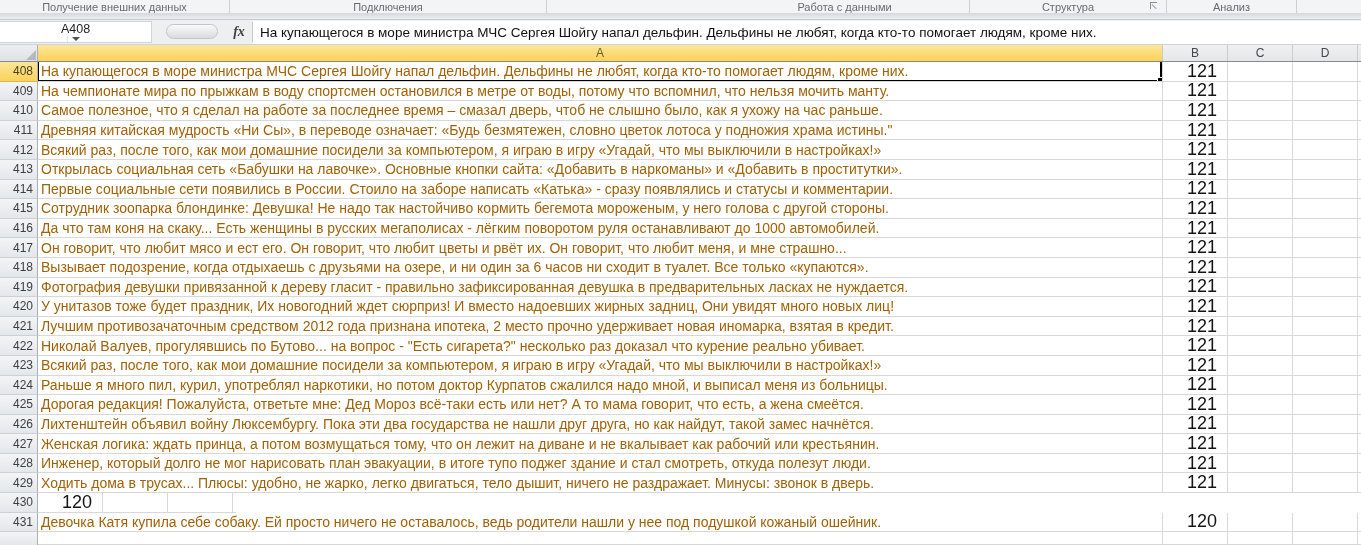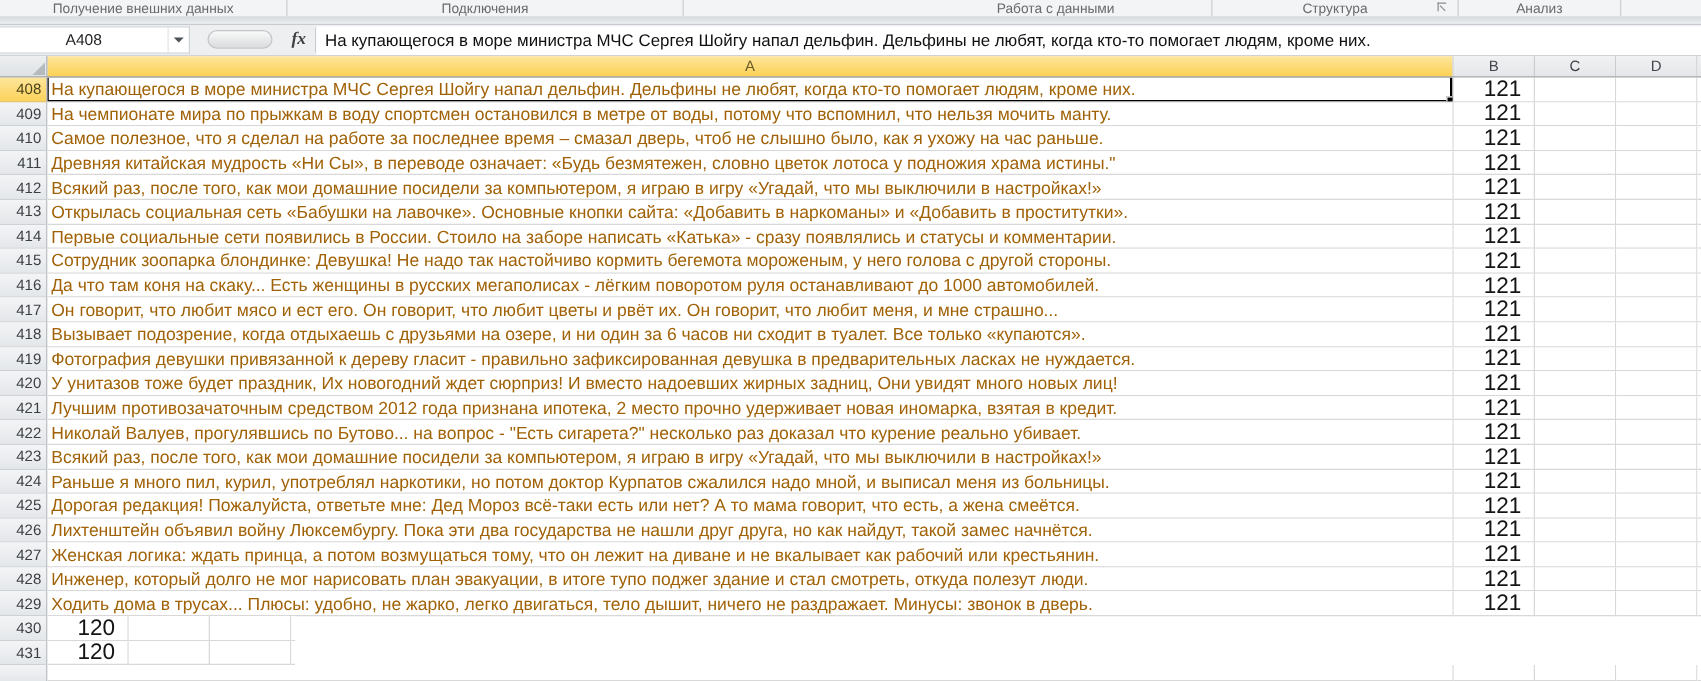--- a/index.html
+++ b/index.html
@@ -17,21 +17,21 @@
     border-top:1px solid #8a8e92; border-left:1px solid #8a8e92; }
   .launcher i { position:absolute; left:1px; top:1px; width:6px; height:1px;
     background:#8a8e92; transform:rotate(45deg); transform-origin:left center; display:block; }
   .ribbon-edge { height:7px; background:linear-gradient(#d4d8dc,#eceef0);
     border-bottom:1px solid #c7cbcf; }
 
   
   .fbar { height:25px; background:#edeff1; display:flex; align-items:stretch;
     border-bottom:1px solid #cfd3d6; }
   .namebox { width:152px; background:#fff; border:1px solid #d2d5d8; border-left:none;
-    display:flex; align-items:center; margin:1px 0; }
+    display:flex; align-items:center; margin:1px 0;flex-direction:column; }
   .namebox .nb-text { flex:1; text-align:center; font-size:12.5px; color:#1f1f1f; }
   .nb-arrow { width:17px; height:100%; display:flex; align-items:center; justify-content:center;
     border-left:1px solid #e4e6e8; }
   .nb-arrow b { width:0; height:0; border-left:4px solid transparent;
     border-right:4px solid transparent; border-top:4px solid #4d5054; }
   .capsule { width:52px; height:15px; margin:4px 8px 0 14px; border-radius:8px;
     background:linear-gradient(#fafafa,#d9dbde); border:1px solid #c3c6c9; }
   .fx { width:26px; display:flex; align-items:center; justify-content:center;
     font-family:"Liberation Serif", serif; font-style:italic; font-weight:bold;
     font-size:14px; color:#3f4245; }
@@ -356,20 +356,23 @@
   </div>
     <div class="row">
     <div class="row-header">430</div>
     <div class="cell cell-b">120</div>
     <div class="cell cell-c"></div>
     <div class="cell cell-d"></div>
     <div class="cell-e"></div>
   </div>
     <div class="row">
     <div class="row-header">431</div>
+    <div class="cell cell-a">
+        <span>Девочка Катя купила себе собаку. Ей просто ничего не оставалось, ведь родители нашли у нее под подушкой кожаный ошейник.</span>
+      </div>
     <div class="cell cell-b">120</div>
     <div class="cell cell-c"></div>
     <div class="cell cell-d"></div>
     <div class="cell-e"></div>
   </div>
     <div class="row partial">
     <div class="row-header"></div>
     <div class="cell cell-a">
         <span></span>
       </div>

